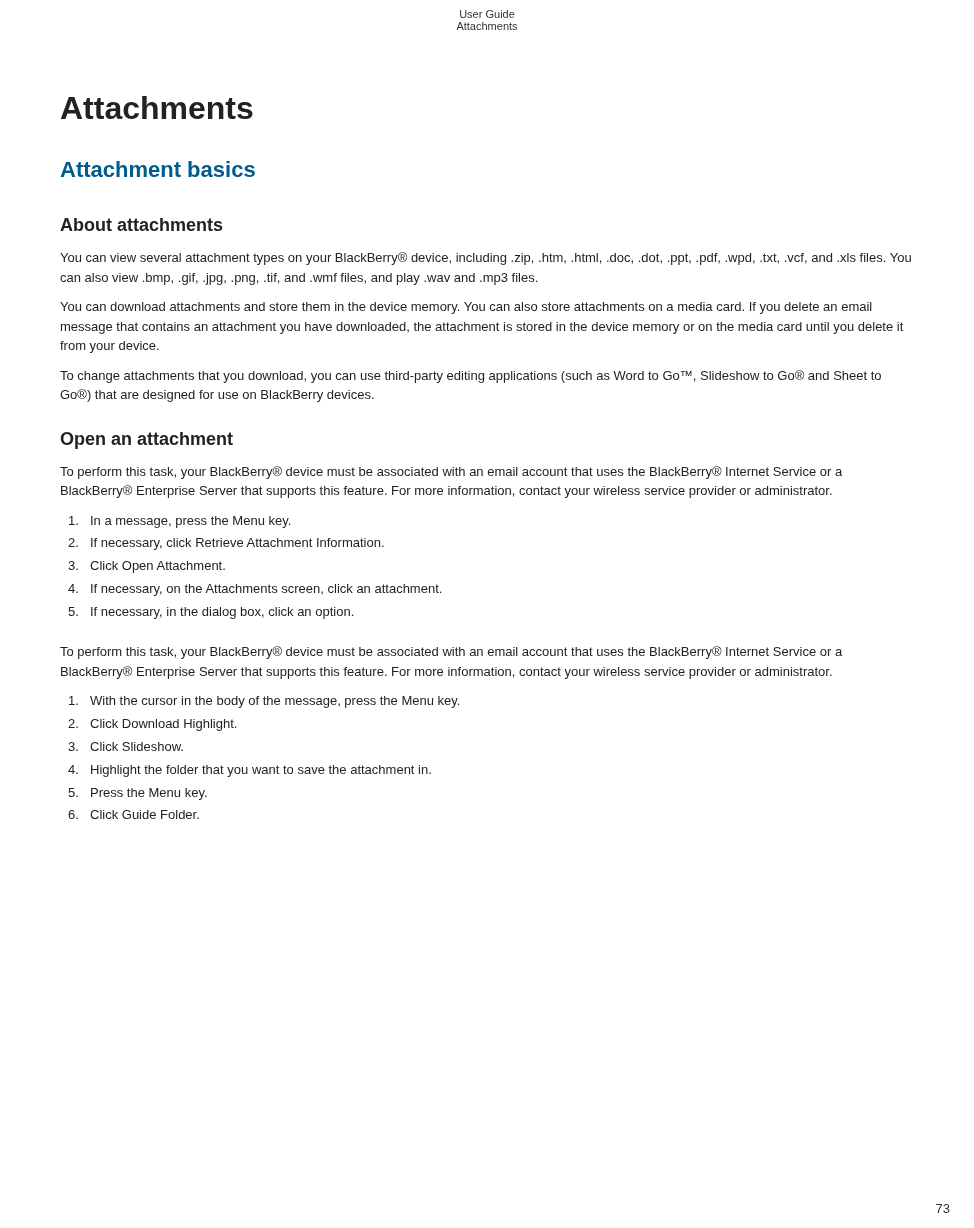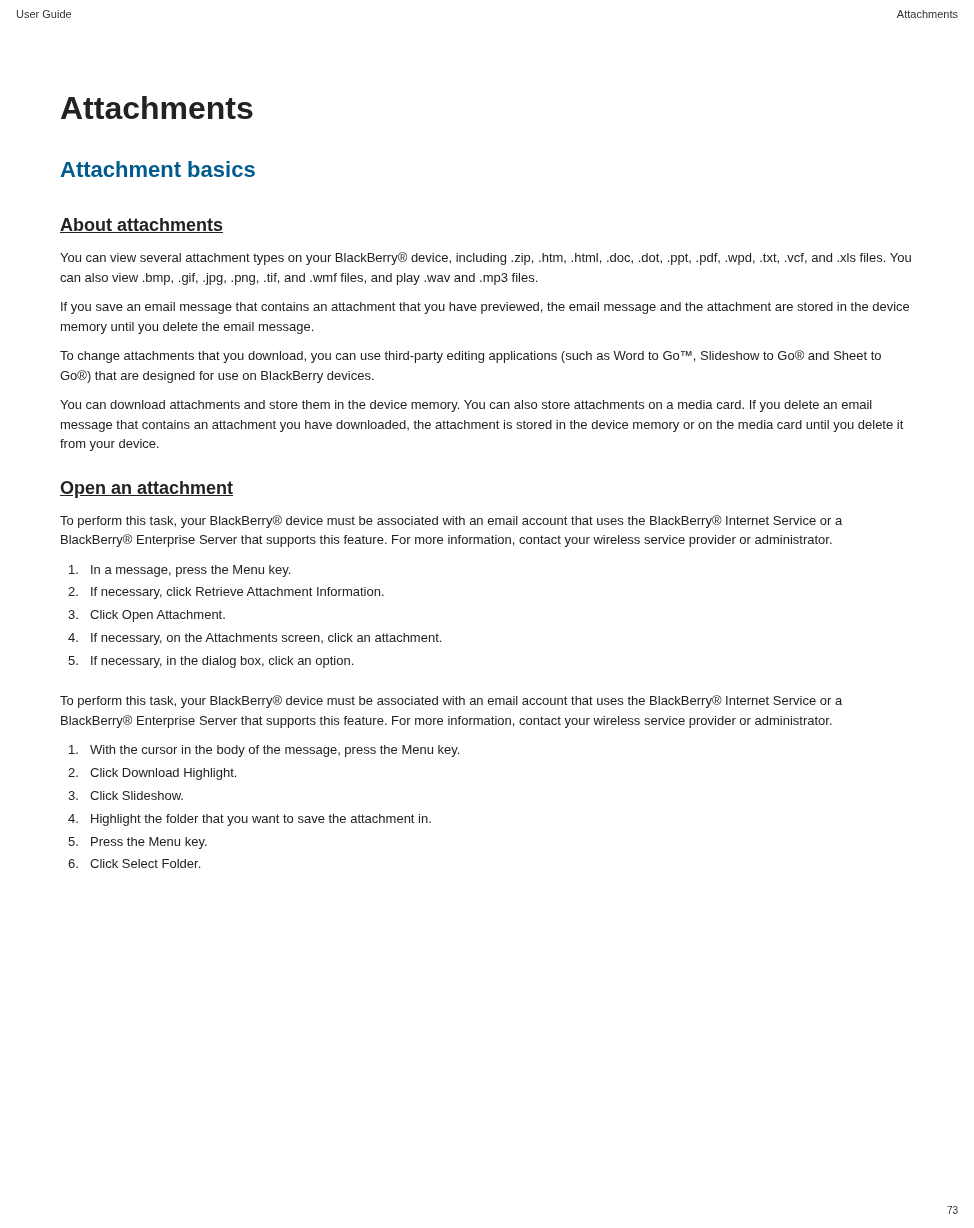--- a/index.html
+++ b/index.html
@@ -1,18 +1,19 @@
 <!DOCTYPE html>
 <html><head>
   <meta charset="utf-8">
   <style>
     * {
       margin: 0;
       padding: 0;
       box-sizing: border-box;
+      flex-direction: column;
     }
 
     body {
       font-family: Arial, Helvetica, sans-serif;
       font-size: 13px;
       color: #222;
       background: #fff;
       width: 974px;
       min-height: 1228px;
       position: relative;
@@ -52,21 +53,20 @@
       margin-bottom: 32px;
       margin-top: 10px;
     }
 
     .subsection-heading {
       font-size: 18px;
       font-weight: bold;
       color: #222;
       margin-bottom: 12px;
       margin-top: 24px;
-      text-decoration: underline;
     }
 
     .body-text {
       font-size: 13px;
       line-height: 1.5;
       color: #222;
       margin-bottom: 10px;
     }
 
     .steps-list {
@@ -94,22 +94,22 @@
     }
 
     .section-separator {
       margin-top: 20px;
       margin-bottom: 20px;
     }
 
     .page-footer {
       position: absolute;
       bottom: 12px;
-      right: 16px;
-      font-size: 10px;
+      right: 24px;
+      font-size: 13px;
       color: #333;
     }
   </style>
 </head>
 <body>
 
 <div class="header-bar">
   <span>User Guide</span>
   <span>Attachments</span>
 </div>
@@ -117,25 +117,24 @@
 <div class="content-area">
   <h1 class="page-title">Attachments</h1>
 
   <h2 class="section-heading">Attachment basics</h2>
 
   <div>
     <h3 class="subsection-heading">About attachments</h3>
 
     <p class="body-text">You can view several attachment types on your BlackBerry® device, including .zip, .htm, .html, .doc, .dot, .ppt, .pdf, .wpd, .txt, .vcf, and .xls files. You can also view .bmp, .gif, .jpg, .png, .tif, and .wmf files, and play .wav and .mp3 files.</p>
 
-    <p class="body-text">If you save an email message that contains an attachment that you have previewed, the email message and the attachment are stored in the device memory until you delete the email message.</p>
+
+    <p class="body-text">You can download attachments and store them in the device memory. You can also store attachments on a media card. If you delete an email message that contains an attachment you have downloaded, the attachment is stored in the device memory or on the media card until you delete it from your device.</p>
 
     <p class="body-text">To change attachments that you download, you can use third-party editing applications (such as Word to Go™, Slideshow to Go® and Sheet to Go®) that are designed for use on BlackBerry devices.</p>
-
-    <p class="body-text">You can download attachments and store them in the device memory. You can also store attachments on a media card. If you delete an email message that contains an attachment you have downloaded, the attachment is stored in the device memory or on the media card until you delete it from your device.</p>
   </div>
 
   <div class="section-separator"></div>
 
   <div>
     <h3 class="subsection-heading">Open an attachment</h3>
 
     <p class="body-text">To perform this task, your BlackBerry® device must be associated with an email account that uses the BlackBerry® Internet Service or a BlackBerry® Enterprise Server that supports this feature. For more information, contact your wireless service provider or administrator.</p>
 
     <ol class="steps-list">
@@ -152,20 +151,20 @@
   <div>
 
     <p class="body-text">To perform this task, your BlackBerry® device must be associated with an email account that uses the BlackBerry® Internet Service or a BlackBerry® Enterprise Server that supports this feature. For more information, contact your wireless service provider or administrator.</p>
 
     <ol class="steps-list">
       <li><span class="step-num">1.</span>With the cursor in the body of the message, press the <strong class="bold-text">Menu</strong> key.</li>
       <li><span class="step-num">2.</span>Click <strong class="bold-text">Download Highlight</strong>.</li>
       <li><span class="step-num">3.</span>Click <strong class="bold-text">Slideshow</strong>.</li>
       <li><span class="step-num">4.</span>Highlight the folder that you want to save the attachment in.</li>
       <li><span class="step-num">5.</span>Press the <strong class="bold-text">Menu</strong> key.</li>
-      <li><span class="step-num">6.</span>Click <strong class="bold-text">Select Folder</strong>.</li>
+      <li><span class="step-num">6.</span>Click <strong class="bold-text">Guide Folder</strong>.</li>
     </ol>
   </div>
 </div>
 
 <div class="page-footer">
   <span>73</span>
 </div>
 
 </body></html>

